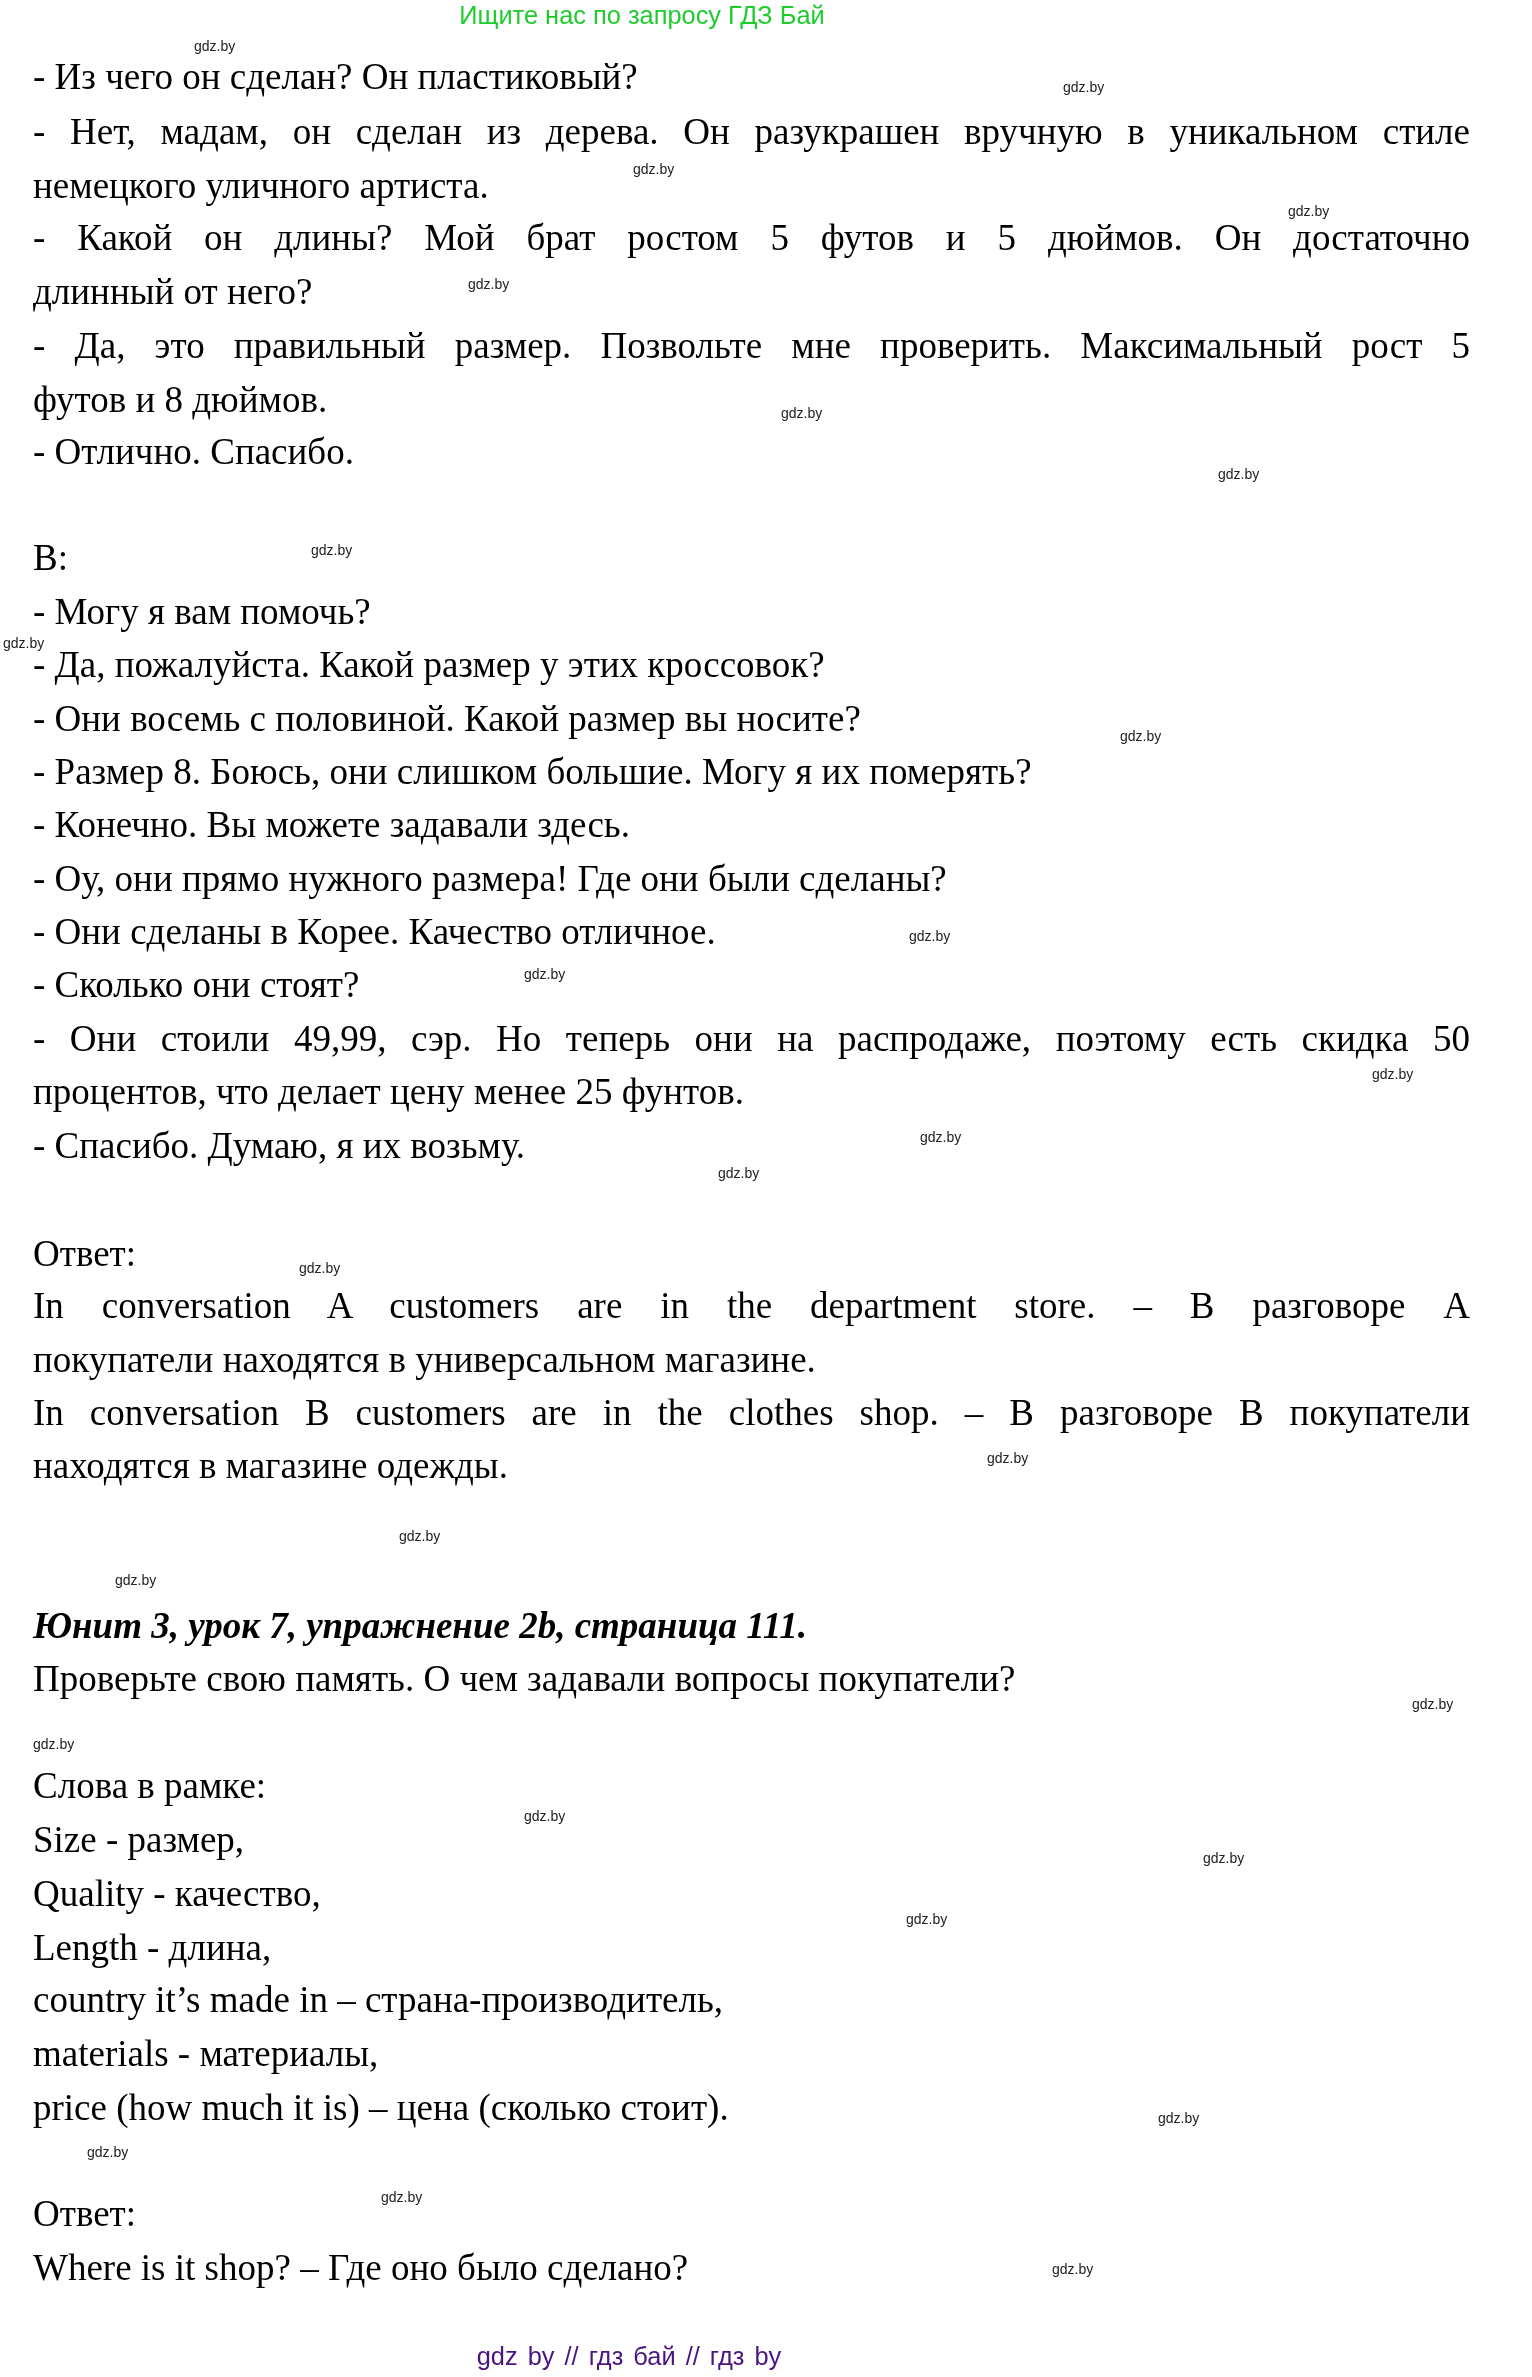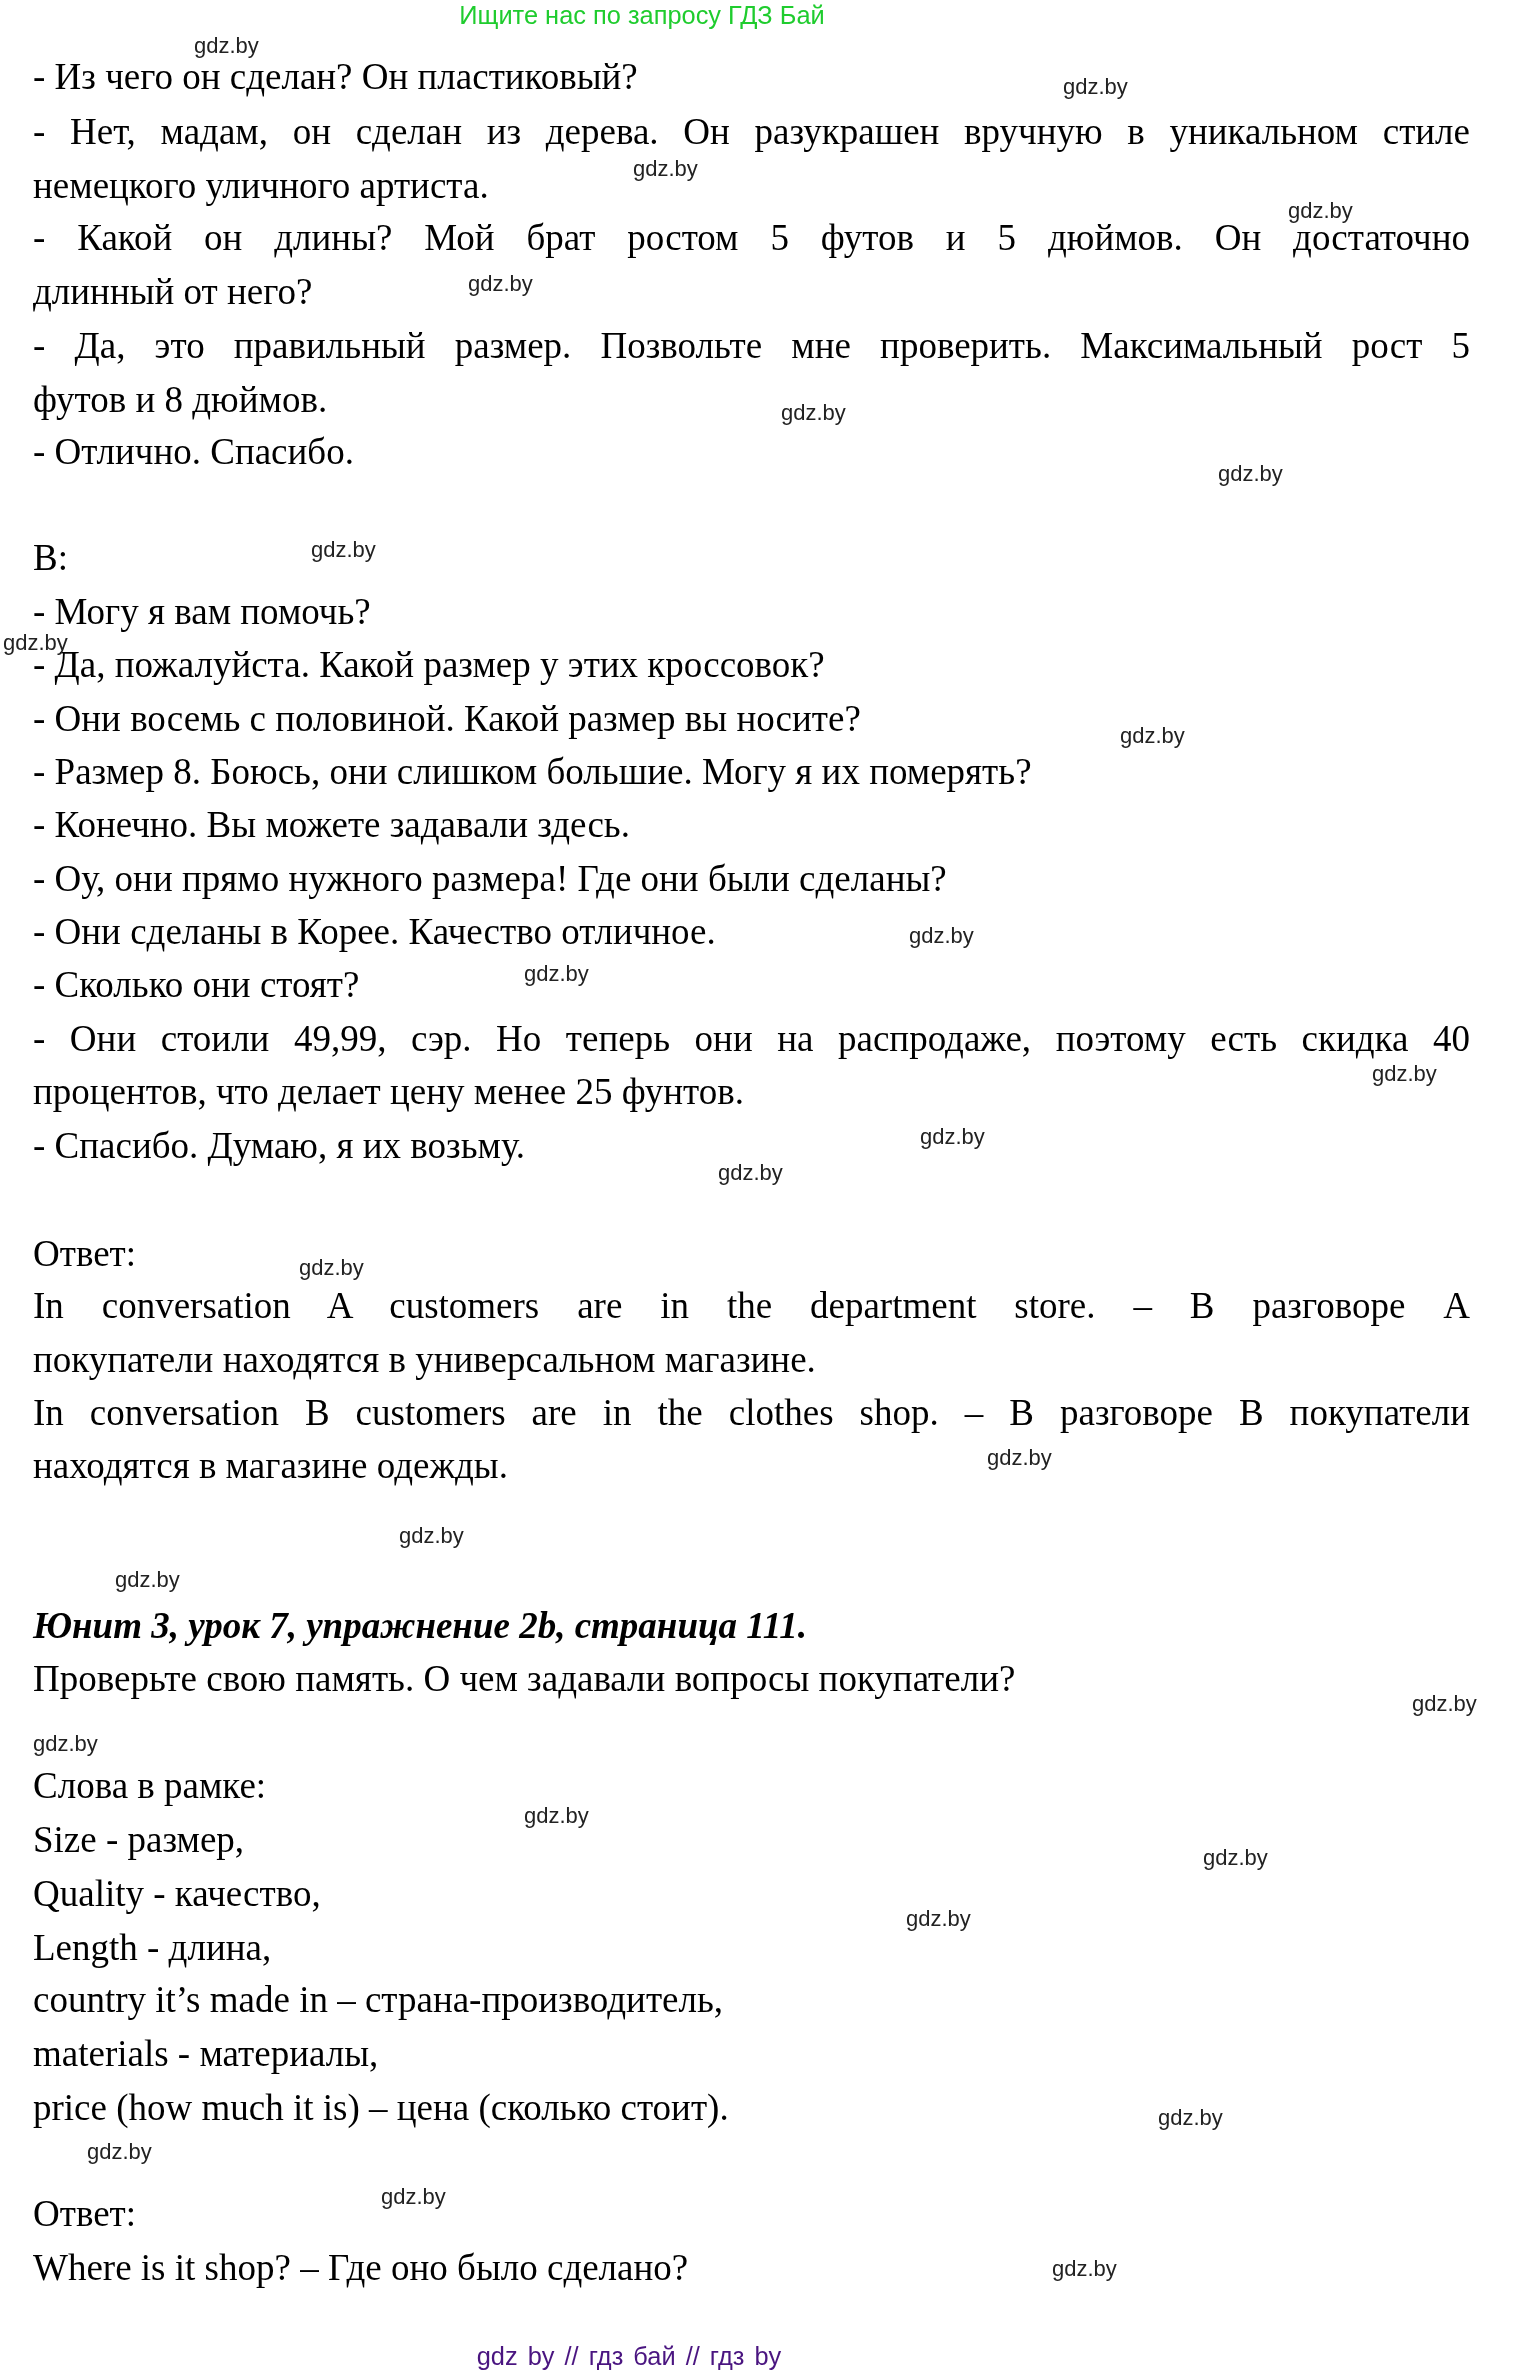--- a/index.html
+++ b/index.html
@@ -15,21 +15,21 @@
     color:#4a1580; word-spacing:3px;
   }
   .line {
     position:absolute; left:33px; width:1437px;
     font-family:"Liberation Serif", serif; font-size:37px; line-height:45px;
     color:#000; white-space:nowrap;
   }
   .line.justify { text-align:justify; text-align-last:justify; white-space:normal; }
   .line.bold { font-weight:bold;font-style:italic; }
   .wm {
-    position:absolute; font-family:"Liberation Sans", sans-serif; font-size:22px;
+    position:absolute; font-family:"Liberation Sans", sans-serif; font-size:14px;
     line-height:24px; color:#222;
   }
 </style>
 </head>
 <body>
 
 <div class="header">Ищите нас по запросу ГДЗ Бай</div>
 
 <div class="line" style="top:54px">- Из чего он сделан? Он пластиковый?</div>
 <div class="line justify" style="top:109px">- Нет, мадам, он сделан из дерева. Он разукрашен вручную в уникальном стиле</div>
@@ -42,21 +42,21 @@
 
 <div class="line" style="top:535px">B:</div>
 <div class="line" style="top:589px">- Могу я вам помочь?</div>
 <div class="line" style="top:642px">- Да, пожалуйста. Какой размер у этих кроссовок?</div>
 <div class="line" style="top:696px">- Они восемь с половиной. Какой размер вы носите?</div>
 <div class="line" style="top:749px">- Размер 8. Боюсь, они слишком большие. Могу я их померять?</div>
 <div class="line" style="top:802px">- Конечно. Вы можете задавали здесь.</div>
 <div class="line" style="top:856px">- Оу, они прямо нужного размера! Где они были сделаны?</div>
 <div class="line" style="top:909px">- Они сделаны в Корее. Качество отличное.</div>
 <div class="line" style="top:962px">- Сколько они стоят?</div>
-<div class="line justify" style="top:1016px">- Они стоили 49,99, сэр. Но теперь они на распродаже, поэтому есть скидка 40</div>
+<div class="line justify" style="top:1016px">- Они стоили 49,99, сэр. Но теперь они на распродаже, поэтому есть скидка 50</div>
 <div class="line" style="top:1069px">процентов, что делает цену менее 25 фунтов.</div>
 <div class="line" style="top:1123px">- Спасибо. Думаю, я их возьму.</div>
 
 <div class="line" style="top:1231px">Ответ:</div>
 <div class="line justify" style="top:1283px">In conversation A customers are in the department store. – В разговоре A</div>
 <div class="line" style="top:1337px">покупатели находятся в универсальном магазине.</div>
 <div class="line justify" style="top:1390px">In conversation B customers are in the clothes shop. – В разговоре B покупатели</div>
 <div class="line" style="top:1443px">находятся в магазине одежды.</div>
 
 <div class="line bold" style="top:1603px">Юнит 3, урок 7, упражнение 2b, страница 111.</div>

